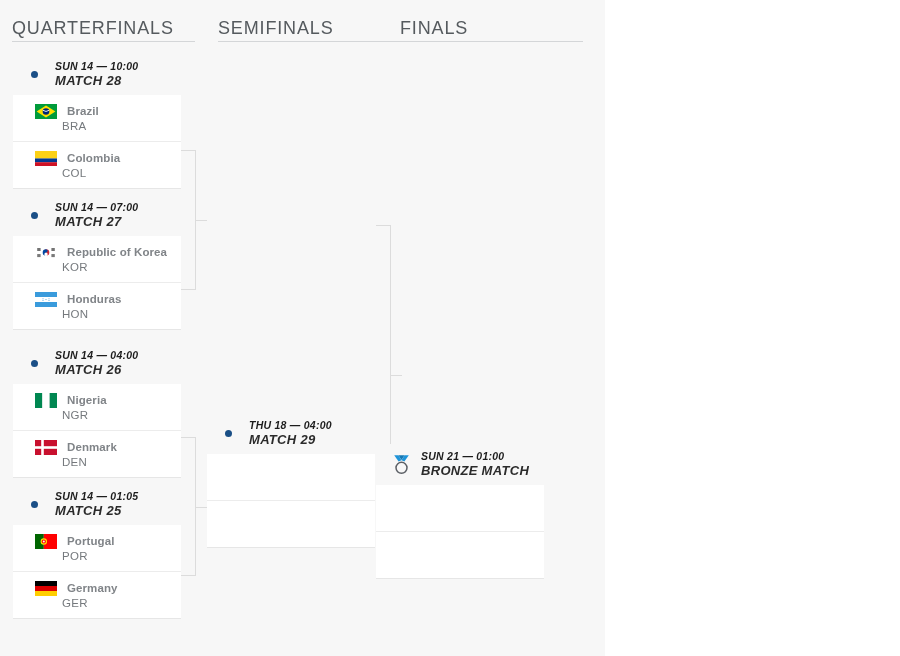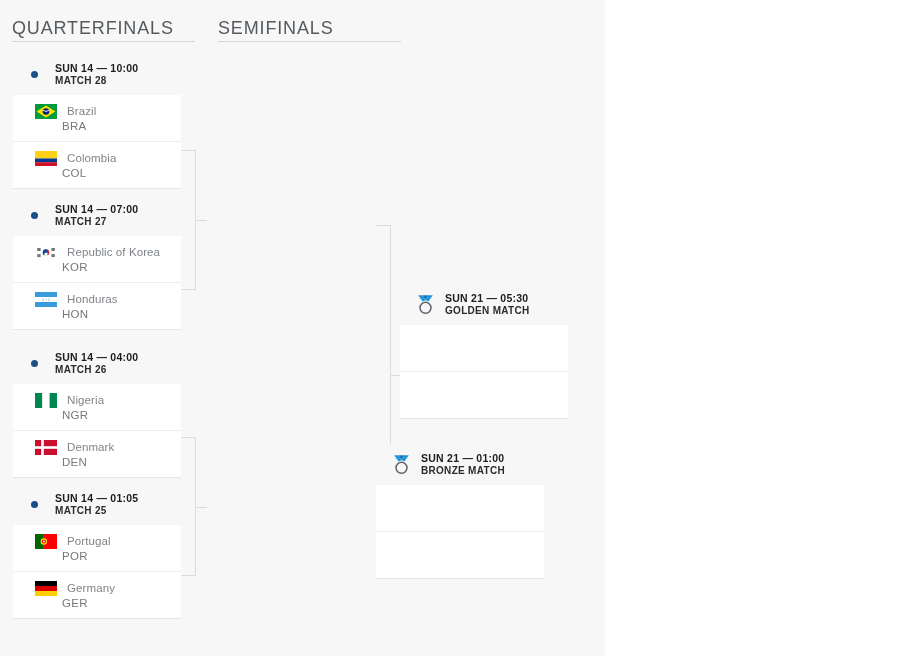--- a/index.html
+++ b/index.html
@@ -74,31 +74,31 @@
     flex: 0 0 auto;
     margin-right: 17px;
   }
   .head-medal {
     width: 19px;
     height: 21px;
     flex: 0 0 auto;
     margin-right: 10px;
     margin-left: -2px;
   }
-  .head-text { line-height: 1.22; }
+  .head-text { line-height: 1.22; font-style: italic; }
   .head-date {
     font-size: 10.5px;
     font-weight: 700;
     color: #1c1c1c;
     letter-spacing: 0.25px;
     white-space: nowrap;
     display: block;
   }
   .head-code {
-    font-size: 10px;
+    font-size: 13px;
     font-weight: 700;
     color: #2b2b2b;
     letter-spacing: 0.3px;
     white-space: nowrap;
     display: block;
     margin-top: 1px;
   }
 
   .team-row {
     height: 47px;
@@ -128,20 +128,21 @@
     margin-left: 28px;
   }
   .team-name {
     position: absolute;
     left: 54px;
     top: 10px;
     font-size: 11.5px;
     color: #808488;
     letter-spacing: 0.1px;
     white-space: nowrap;
+    font-weight: bold;
   }
 
   
   .connector { position: absolute; }
   .connector .v {
     position: absolute;
     width: 1px;
     background: #dcdcdc;
     left: 14px;
     top: 0;
@@ -163,20 +164,24 @@
 <body>
 
 <div id="bracket-app">
 
   <div class="col-header" id="hdr-qf">
     <span class="hdr-label">QUARTERFINALS</span>
     <span class="hdr-rule"></span>
   </div>
   <div class="col-header" id="hdr-sf">
     <span class="hdr-label">SEMIFINALS</span>
+    <span class="hdr-rule"></span>
+  </div>
+  <div class="col-header" id="hdr-fi">
+    <span class="hdr-label">FINALS</span>
     <span class="hdr-rule"></span>
   </div>
 
   <div class="match" style="left:13px; top:54px;">
     <div class="match-head">
       <span class="head-dot"></span>
       <span class="head-text">
         <span class="head-date">SUN 14 — 10:00</span>
         <span class="head-code">MATCH 28</span>
       </span>
@@ -333,66 +338,59 @@
   </div>
 
   <div class="connector" style="left:181px; top:437px; width:27px; height:139px;">
     <span class="h top"></span>
     <span class="v"></span>
     <span class="h bottom"></span>
     <span class="h mid" style="top:70px;"></span>
   </div>
 
 
+  <div class="match" style="left:207px; top:413px;">
+    <div class="match-head">
+      <span class="head-dot"></span>
+      <span class="head-text">
+        <span class="head-date">THU 18 — 04:00</span>
+        <span class="head-code">MATCH 29</span>
+      </span>
+    </div>
+    <div class="team-row empty">
+      
+      
+      
+    </div>
+    <div class="team-row empty">
+      
+      
+      
+    </div>
+  </div>
 
   <div class="connector" style="left:376px; top:225px; width:27px; height:265px;">
     <span class="h top"></span>
     <span class="v"></span>
     <span class="h bottom"></span>
     <span class="h mid" style="top:150px;"></span>
   </div>
 
-  <div class="match" style="left:400px; top:284px;">
+
+  <div class="match" style="left:376px; top:444px;">
     <div class="match-head">
       <span class="head-medal">
         <svg viewBox="0 0 19 21" width="19" height="21">
           <path d="M2.2 1.2 L6.4 1.2 L9.5 6.2 L6.6 7.4 Z" fill="#1f94d9"></path>
           <path d="M16.8 1.2 L12.6 1.2 L9.5 6.2 L12.4 7.4 Z" fill="#1f94d9"></path>
           <path d="M6.4 1.2 L12.6 1.2 L9.5 6.0 Z" fill="#1478b5"></path>
           <circle cx="9.5" cy="13.8" r="5.5" fill="none" stroke="#5c6066" stroke-width="1.5"></circle>
         </svg>
       </span>
       <span class="head-text">
-        <span class="head-date">SUN 21 — 05:30</span>
-        <span class="head-code">GOLDEN MATCH</span>
-      </span>
-    </div>
-    <div class="team-row empty">
-      
-      
-      
-    </div>
-    <div class="team-row empty">
-      
-      
-      
-    </div>
-  </div>
-
-  <div class="match" style="left:376px; top:444px;">
-    <div class="match-head">
-      <span class="head-medal">
-        <svg viewBox="0 0 19 21" width="19" height="21">
-          <path d="M2.2 1.2 L6.4 1.2 L9.5 6.2 L6.6 7.4 Z" fill="#1f94d9"></path>
-          <path d="M16.8 1.2 L12.6 1.2 L9.5 6.2 L12.4 7.4 Z" fill="#1f94d9"></path>
-          <path d="M6.4 1.2 L12.6 1.2 L9.5 6.0 Z" fill="#1478b5"></path>
-          <circle cx="9.5" cy="13.8" r="5.5" fill="none" stroke="#5c6066" stroke-width="1.5"></circle>
-        </svg>
-      </span>
-      <span class="head-text">
         <span class="head-date">SUN 21 — 01:00</span>
         <span class="head-code">BRONZE MATCH</span>
       </span>
     </div>
     <div class="team-row empty">
       
       
       
     </div>
     <div class="team-row empty">

